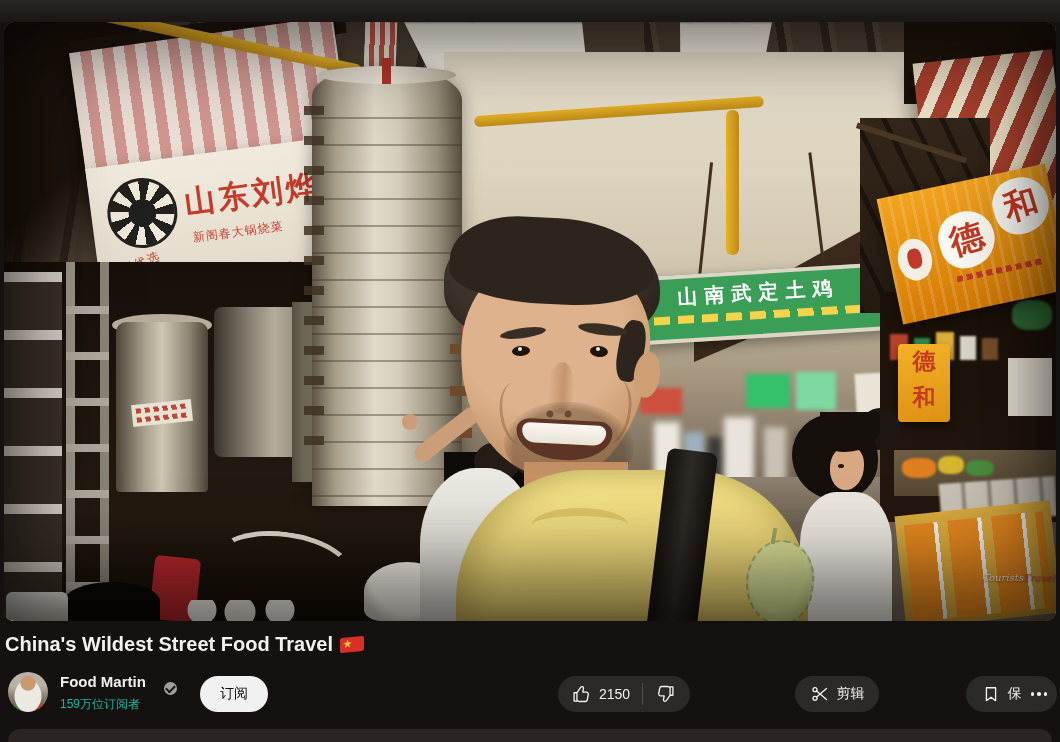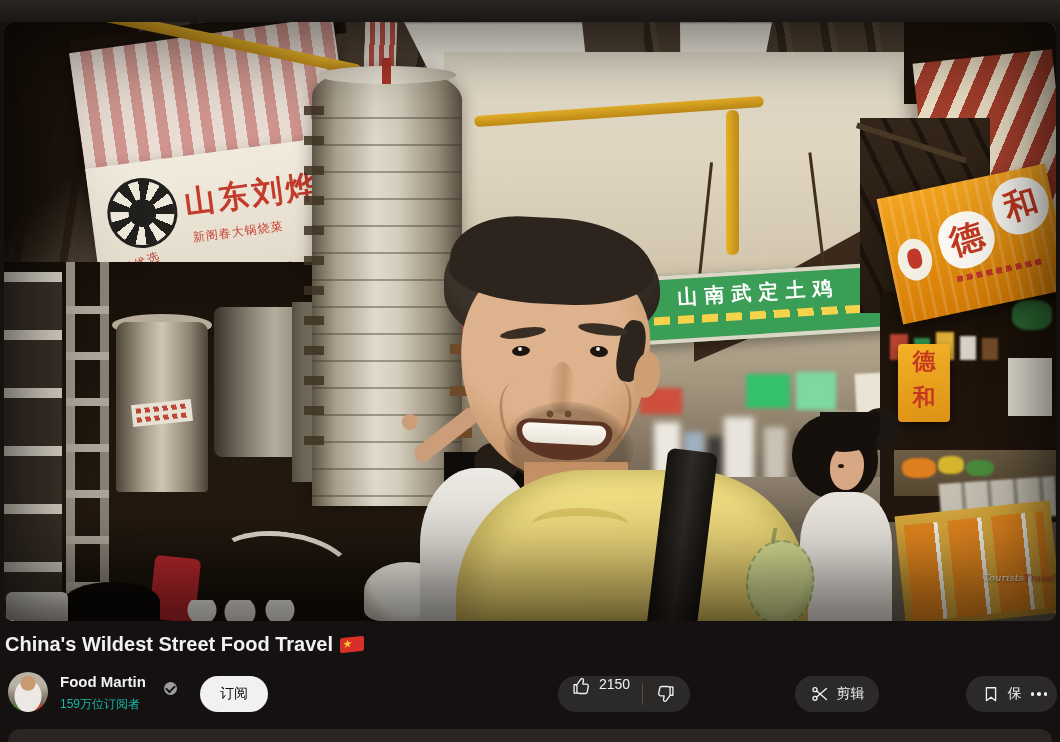--- a/index.html
+++ b/index.html
@@ -254,21 +254,21 @@
   #channel-name{left:60px;top:673px;font-size:15px;font-weight:bold;color:#f1f1f1;cursor:pointer}
   #verified{left:164px;top:682px;width:13px;height:13px;border-radius:50%;background:#9e9e9e}
   #verified div{width:7px;height:4px;border-left:2px solid #141414;border-bottom:2px solid #141414;
     transform:rotate(-45deg);margin:3px 0 0 2px}
   #subs{left:60px;top:696px;font-size:12px;color:#14b8a6}
   #sub-btn{left:200px;top:676px;width:68px;height:36px;border-radius:18px;background:#f1f1f1;
     color:#0f0f0f;font-size:14px;font-weight:500;display:flex;align-items:center;justify-content:center;cursor:pointer}
   .pill{position:absolute;top:676px;height:36px;border-radius:18px;background:#2c2a28;color:#f1f1f1;
     font-size:14px;font-weight:500;display:flex;align-items:center;justify-content:center;gap:7px;cursor:pointer}
   #like-pill{left:558px;width:132px;gap:0;justify-content:flex-start}
-  .like-half{display:flex;gap:7px;padding:0 12px 0 14px;height:36px}
+  .like-half{display:flex;align-items:center;gap:7px;padding:0 12px 0 14px;height:36px}
   .divider{width:1px;height:22px;background:#514d49}
   .dislike-half{width:44px;height:36px;display:flex;align-items:center;justify-content:center}
   #share-pill{left:712px;width:90px}
   #clip-pill{left:795px;width:84px}
   #save-pill{left:966px;width:84px}
   #more-btn{left:1021px;top:676px;width:36px;height:36px;border-radius:50%;background:#2c2a28;
     display:flex;align-items:center;justify-content:center;gap:3px;cursor:pointer}
   .dot{width:3.5px;height:3.5px;border-radius:50%;background:#f1f1f1}
   #desc-box{left:8px;top:729px;width:1044px;height:13px;border-radius:12px 12px 0 0;background:#2a2522;cursor:pointer}
   .icon{flex:0 0 auto;display:block}

